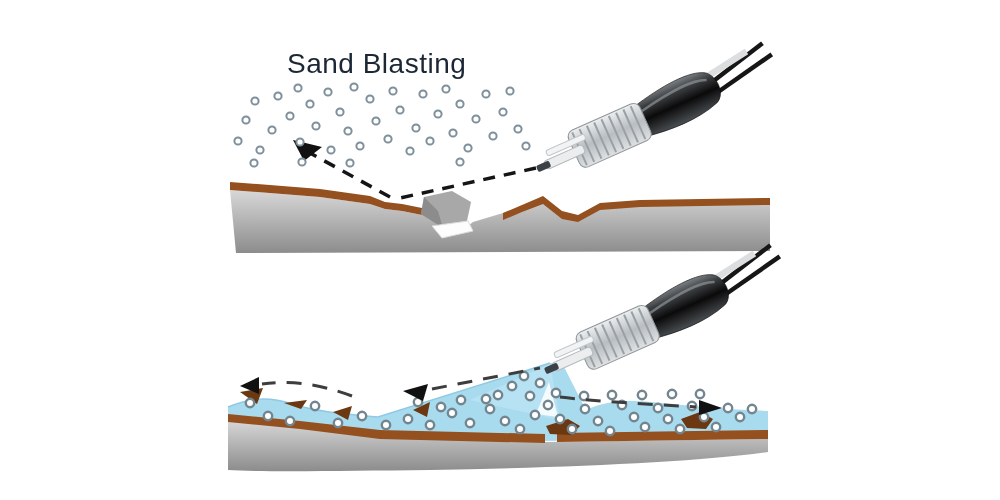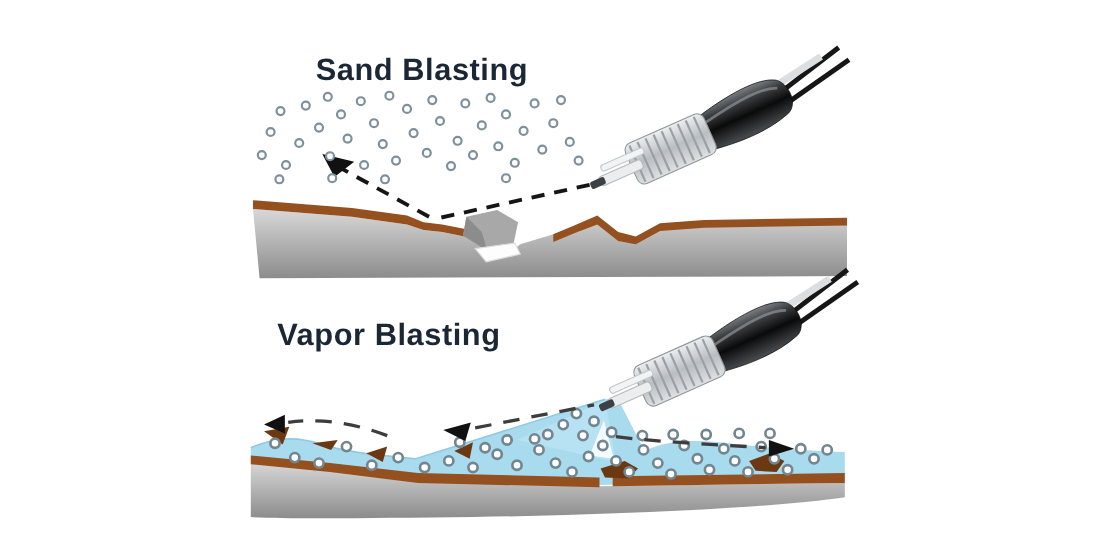--- a/index.html
+++ b/index.html
@@ -3,38 +3,37 @@
 <meta charset="utf-8">
 <style>
   html,body{margin:0;padding:0;background:#ffffff;}
   #stage{
     position:relative;width:1000px;height:500px;background:#ffffff;overflow:hidden;
     font-family:"Liberation Sans", sans-serif;
   }
   #stage svg{position:absolute;left:0;top:0;}
   .panel-title{
     position:absolute;
-    font-weight:bold;
+    font-weight:normal;
     font-size:28px;
     letter-spacing:.5px;
     color:var(--title_text,#1b2735);
     white-space:nowrap;
     z-index:3;
   }
   #title-sand{left:287px;top:48px;}
   #title-vapor{left:252px;top:289px;}
 </style>
 </head>
 <body>
 
 <div id="stage">
 
   <div class="panel-title" id="title-sand">Sand Blasting</div>
 
-  <div class="panel-title" id="title-vapor">Vapor Blasting</div>
 
   <svg width="1000" height="500" viewBox="0 0 1000 500">
     <defs>
       <linearGradient id="baseGrad" x1="0" y1="0" x2="0" y2="1">
         <stop offset="0" style="stop-color:var(--substrate_gray_light,#d8d8d8)"></stop>
         <stop offset="1" style="stop-color:var(--substrate_gray_dark,#8c8c8c)"></stop>
       </linearGradient>
       <linearGradient id="gunGrad" x1="0" y1="0" x2="0" y2="1">
         <stop offset="0" stop-color="#7b8084"></stop>
         <stop offset="0.25" stop-color="#3a3d40"></stop>

